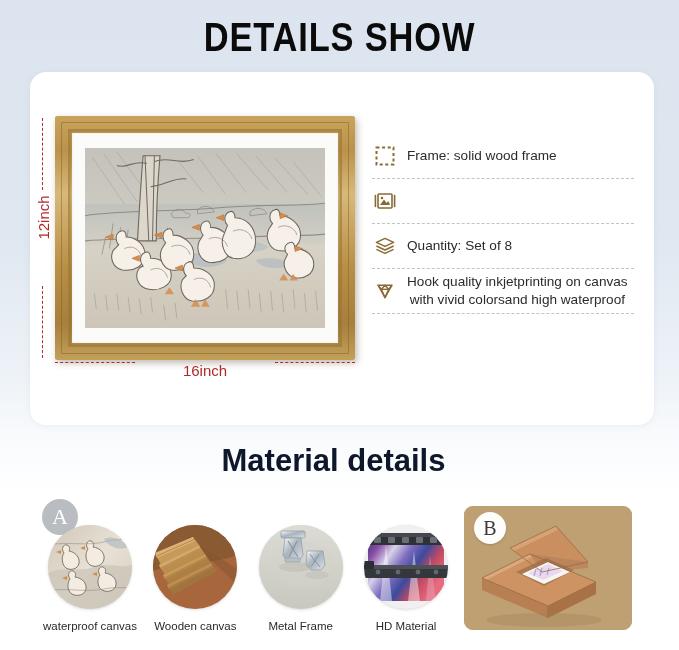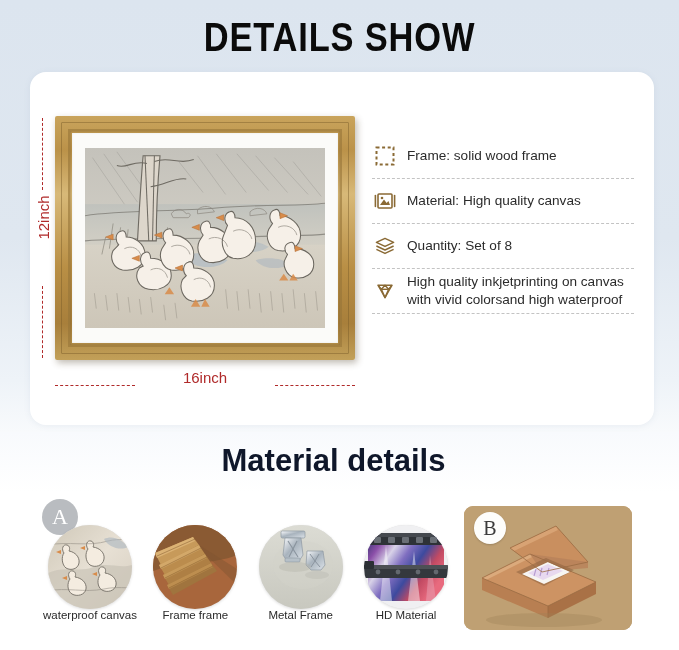--- a/index.html
+++ b/index.html
@@ -79,36 +79,37 @@
   #dim-v-line-bot{ bottom:2px; height:72px; }
   #dim-v-label{
     position:absolute; left:-23px; top:93px; width:72px;
     text-align:center;
     color:#b02a2a; font-size:15px;
     transform:rotate(-90deg);
     font-family:"Liberation Sans", sans-serif;
   }
   #dim-horizontal{
     position:absolute; left:55px; top:362px; width:300px; height:24px;
-    display:flex; align-items:flex-end; justify-content:center;gap:42px;
+    display:flex; align-items:flex-start; justify-content:center;gap:42px;
   }
   .dim-h-line{ flex:1 1 auto; border-top:1px dashed #b02a2a; height:0; }
   #dim-h-label{
     color:#b02a2a; font-size:15px; padding:0 6px; white-space:nowrap;
     font-family:"Liberation Sans", sans-serif;
   }
 
   
   #spec-list{
     position:absolute; left:372px; top:134px; width:262px;
   }
   .spec-row{
     display:flex; align-items:center;
     min-height:44px;
     padding:3px 0;
+    text-align:center;
   }
   .spec-icon{
     width:26px; min-width:26px; height:26px;
     margin-right:9px;
     display:flex; align-items:center; justify-content:center;
     color:#8a6a35;
   }
   .spec-text{
     font-size:13.6px; color:#2b2b2b; line-height:1.33;
     font-family:"Liberation Sans", sans-serif;
@@ -140,21 +141,21 @@
   }
   .thumb-item{ width:96px; text-align:center; }
   .thumb-circle{
     width:84px; height:84px; border-radius:50%;
     margin:0 auto; overflow:hidden;
     box-shadow:0 1px 3px rgba(0,0,0,.14);
     background:#ddd;
   }
   .thumb-circle svg{ display:block; width:100%; height:100%; }
   .thumb-caption{
-    font-size:11.5px; color:#2a2a2a;
+    margin-top:11px; font-size:11.5px; color:#2a2a2a;
     font-family:"Liberation Sans", sans-serif;
   }
 
   
   #package-panel{
     position:absolute; left:464px; top:506px; width:168px; height:124px;
     border-radius:9px; overflow:hidden;
     background:linear-gradient(150deg,#c9ab7e 0%,#bfa073 45%,#b4945f 100%);
   }
   #package-panel svg{ display:block; width:100%; height:100%; }
@@ -340,21 +341,20 @@
   <div class="spec-row">
     <span class="spec-icon">
       <svg width="22" height="20" viewBox="0 0 22 20" aria-hidden="true">
         <rect x="4" y="3" width="14" height="14" rx="1" fill="none" stroke="#8a6a35" stroke-width="1.6"></rect>
         <path d="M6 14 L10 8.5 L12.6 12 L14.4 10 L16 14 Z" fill="#8a6a35"></path>
         <circle cx="8" cy="7" r="1.3" fill="#8a6a35"></circle>
         <path d="M1.4 4.5 L1.4 15.5" stroke="#8a6a35" stroke-width="1.6" stroke-linecap="round"></path>
         <path d="M20.6 4.5 L20.6 15.5" stroke="#8a6a35" stroke-width="1.6" stroke-linecap="round"></path>
       </svg>
     </span>
-    <span class="spec-text">Material: High quality canvas</span>
   </div>
   <div class="spec-sep"></div>
 
   <div class="spec-row">
     <span class="spec-icon">
       <svg width="22" height="20" viewBox="0 0 22 20" aria-hidden="true">
         <g fill="none" stroke="#8a6a35" stroke-width="1.5" stroke-linejoin="round">
           <path d="M11 2.4 L19.6 6.4 L11 10.4 L2.4 6.4 Z"></path>
           <path d="M2.4 10 L11 14 L19.6 10"></path>
           <path d="M2.4 13.4 L11 17.4 L19.6 13.4"></path>
@@ -370,21 +370,21 @@
       <svg width="22" height="20" viewBox="0 0 22 20" aria-hidden="true">
         <g fill="none" stroke="#8a6a35" stroke-width="1.4" stroke-linejoin="round">
           <path d="M4 4.2 L18 4.2 L11 16.6 Z"></path>
           <path d="M4 4.2 L7.4 8.3 L11 4.2 L14.6 8.3 L18 4.2"></path>
           <path d="M7.4 8.3 L14.6 8.3"></path>
           <path d="M7.4 8.3 L11 16.6 L14.6 8.3"></path>
         </g>
       </svg>
     </span>
     <span class="spec-text">
-      <span>High quality inkjetprinting on canvas</span><br>
+      <span>Hook quality inkjetprinting on canvas</span><br>
       <span>with vivid colorsand high waterproof</span>
     </span>
   </div>
   <div class="spec-sep"></div>
 
 </div>
 
 <div id="lower-bg"></div>
 
 <div id="material-title">Material details</div>
@@ -444,21 +444,21 @@
         </g>
         <g stroke="#7a5126" stroke-width="0.9" opacity="0.5" fill="none">
           <path d="M4 31 L42 14"></path>
             <path d="M8 43 L48 23"></path>
             <path d="M12 53 L54 32"></path>
             <path d="M16 63 L60 41"></path>
         </g>
         <path d="M46 20 L84 44 L84 60 L52 29 Z" fill="#7f5430" opacity="0.45"></path>
       </svg>
     </div>
-    <div class="thumb-caption">Frame frame</div>
+    <div class="thumb-caption">Wooden canvas</div>
   </div>
 
   <div class="thumb-item">
     <div class="thumb-circle">
       <svg viewBox="0 0 84 84" aria-hidden="true">
         <defs>
           <linearGradient id="bgw" x1="0" y1="0" x2="0" y2="1">
             <stop offset="0" stop-color="#dcdcd4"></stop>
             <stop offset="1" stop-color="#c8c8bf"></stop>
           </linearGradient>

